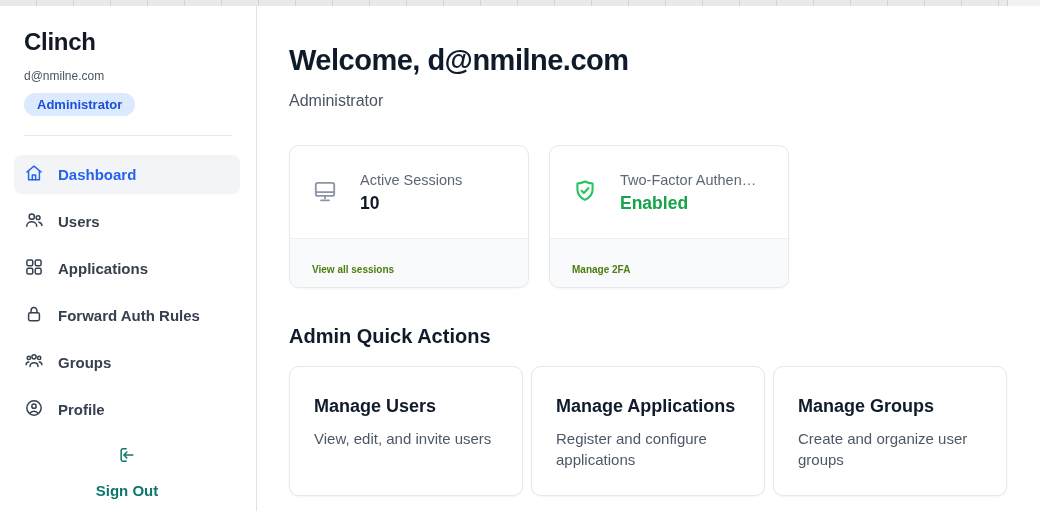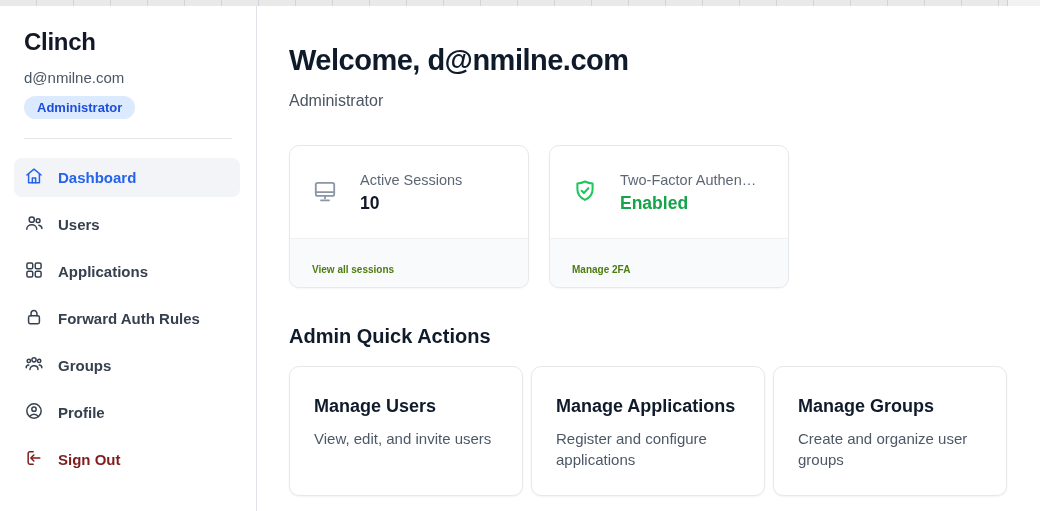--- a/index.html
+++ b/index.html
@@ -26,40 +26,40 @@
   .app { position: absolute; top: 6px; left: 0; right: 0; bottom: 0; display: flex; }
 
   
   .sidebar {
     width: 257px; flex: 0 0 257px;
     border-right: 1px solid #dfe2e8;
     padding: 22px 16px 0 24px;
     background: #ffffff;
   }
   .brand { font-size: 24px; font-weight: bold; letter-spacing: -0.3px; color: #111827; }
-  .email { margin-top: 13px; font-size: 15px; color: #4b5563; }
+  .email { margin-top: 13px; font-size: 12px; color: #4b5563; }
   .role-badge {
     display: inline-block; margin-top: 10px;
     background: #dbeafe; color: #1d4ed8;
     font-size: 13px; font-weight: bold;
     padding: 4px 13px; border-radius: 999px;
   }
   .side-divider { height: 1px; background: #e5e7eb; margin: 19px 8px 0 0; }
 
   .nav { margin: 19px 0 0 -10px; }
   .nav-item {
     display: flex; align-items: center; gap: 14px;
     padding: 8px 10px; margin-bottom: 8px;
     border-radius: 8px;
     font-size: 15px; font-weight: bold;
     color: #36404f; cursor: pointer;
   }
   .nav-item svg { flex: 0 0 auto; }
   .nav-item.active { background: #f2f4f8; color: #2563eb; }
-  .nav-item.danger { color: #7f1d1d; }
+  .nav-item.danger { color: #0f766e; flex-direction: column; }
 
   
   .main { flex: 1; padding: 38px 33px 0 32px; }
   .welcome {
     font-size: 29px; font-weight: bold; letter-spacing: -0.5px;
     color: #0f1a2a; margin: 0;
   }
   .subtitle { margin-top: 15px; font-size: 16px; color: #4b5563; }
 
   .stat-row { display: flex; gap: 20px; margin-top: 35px; }

